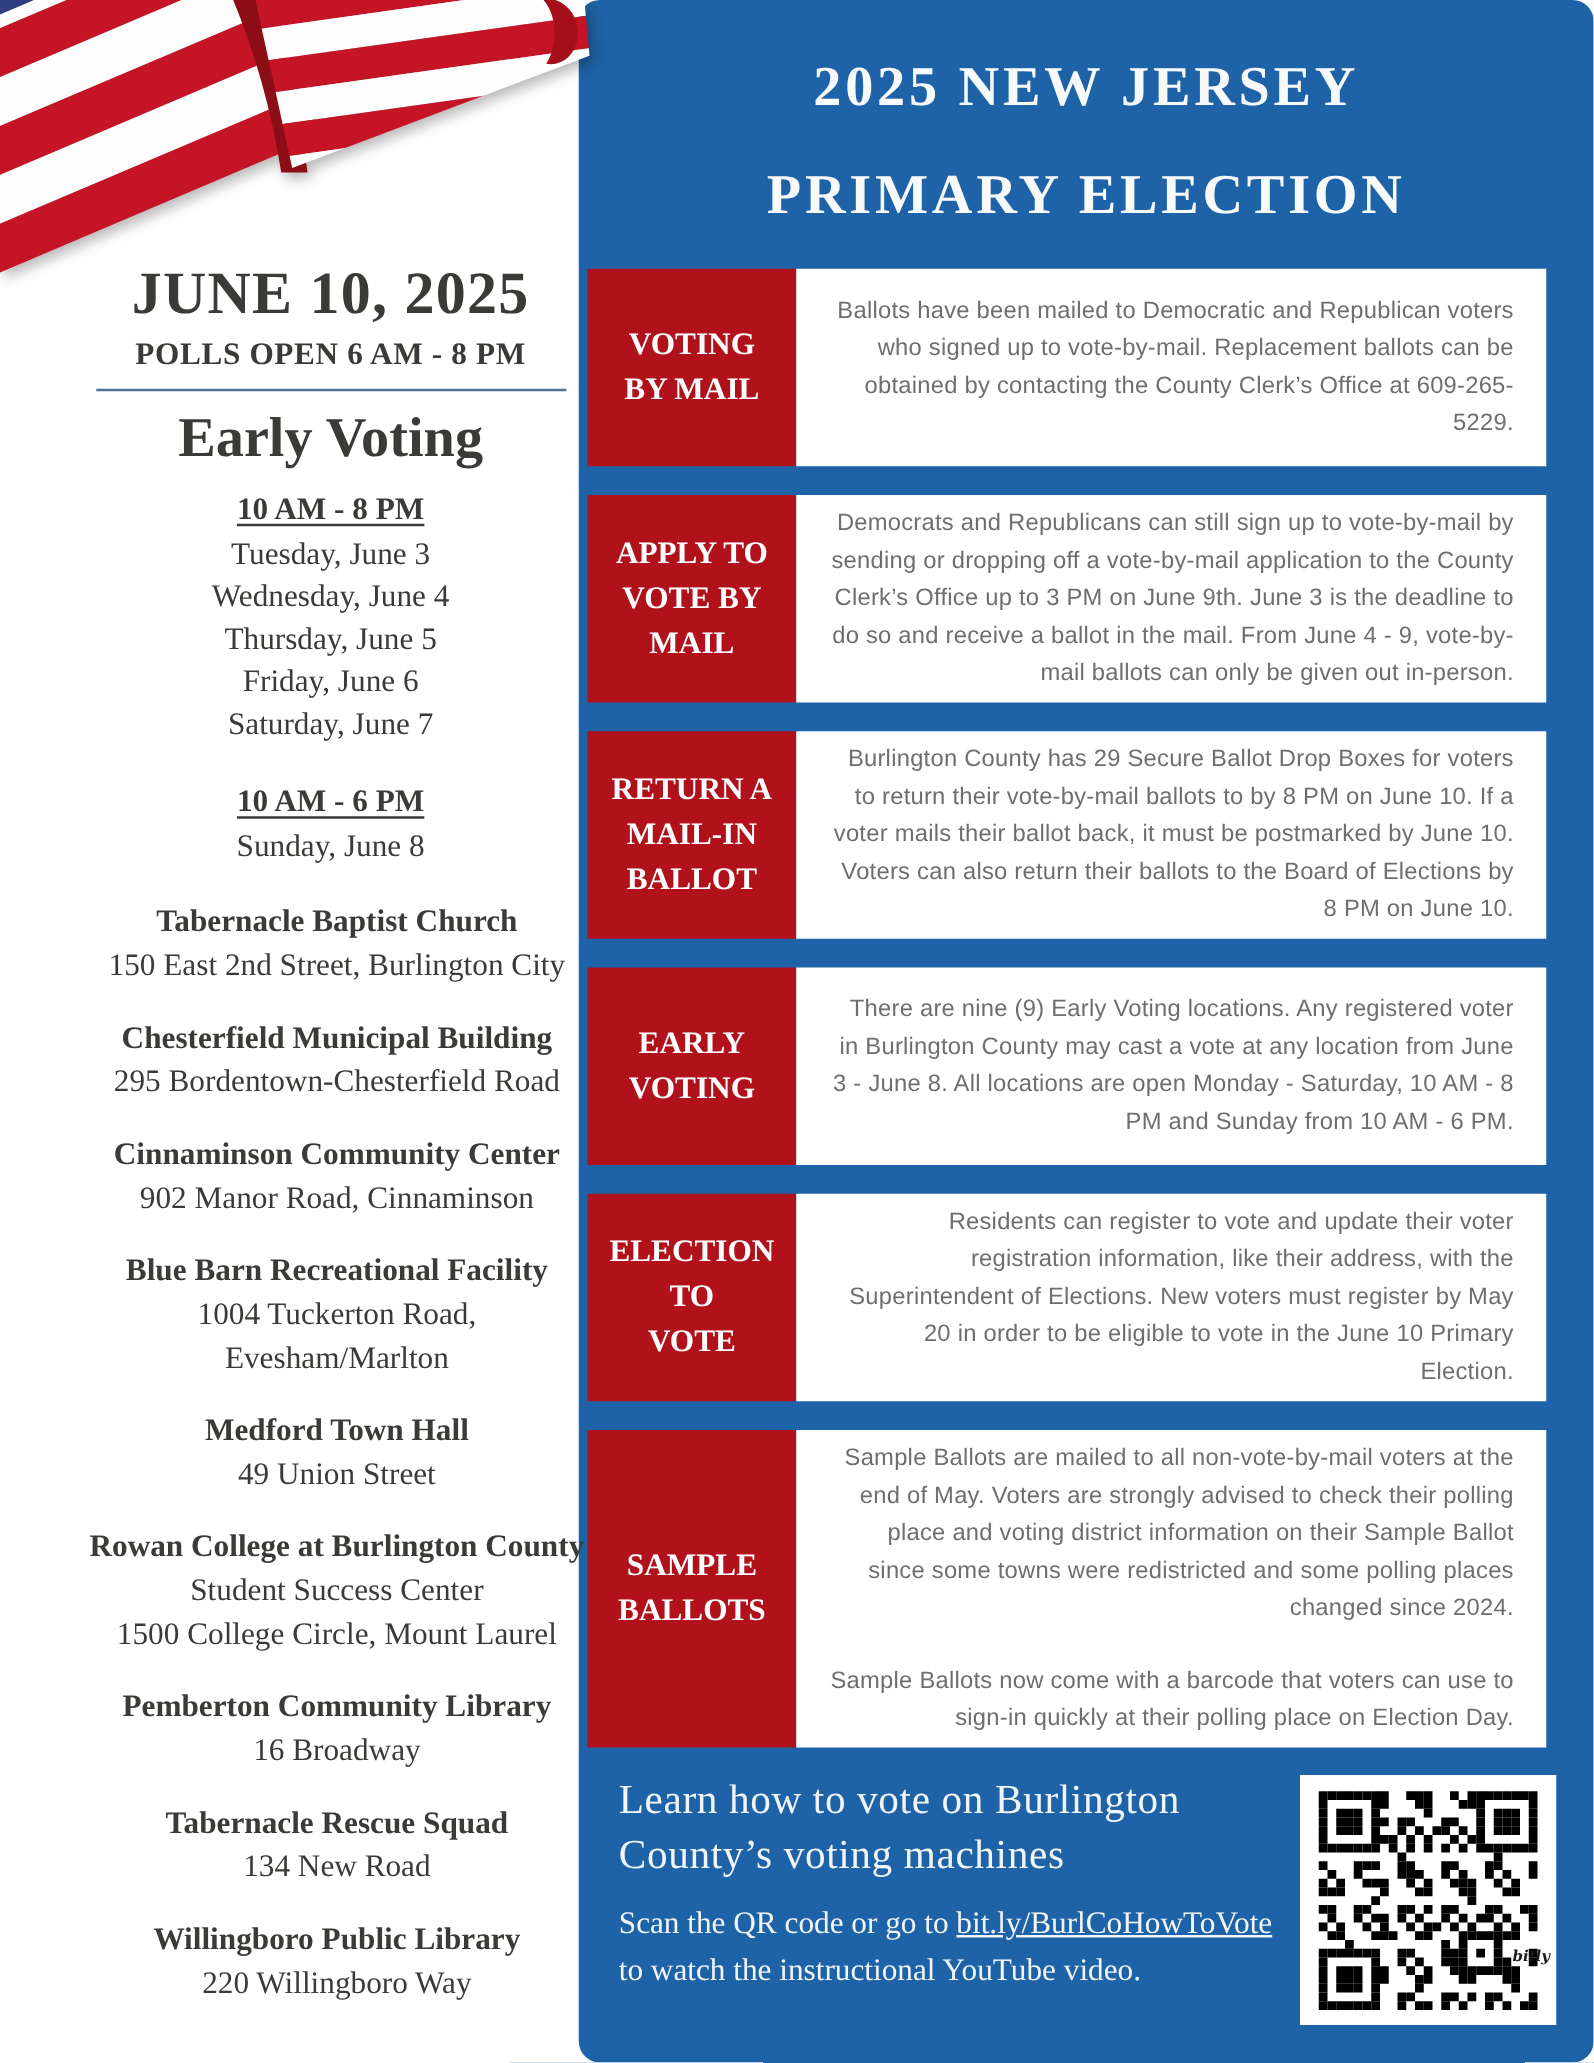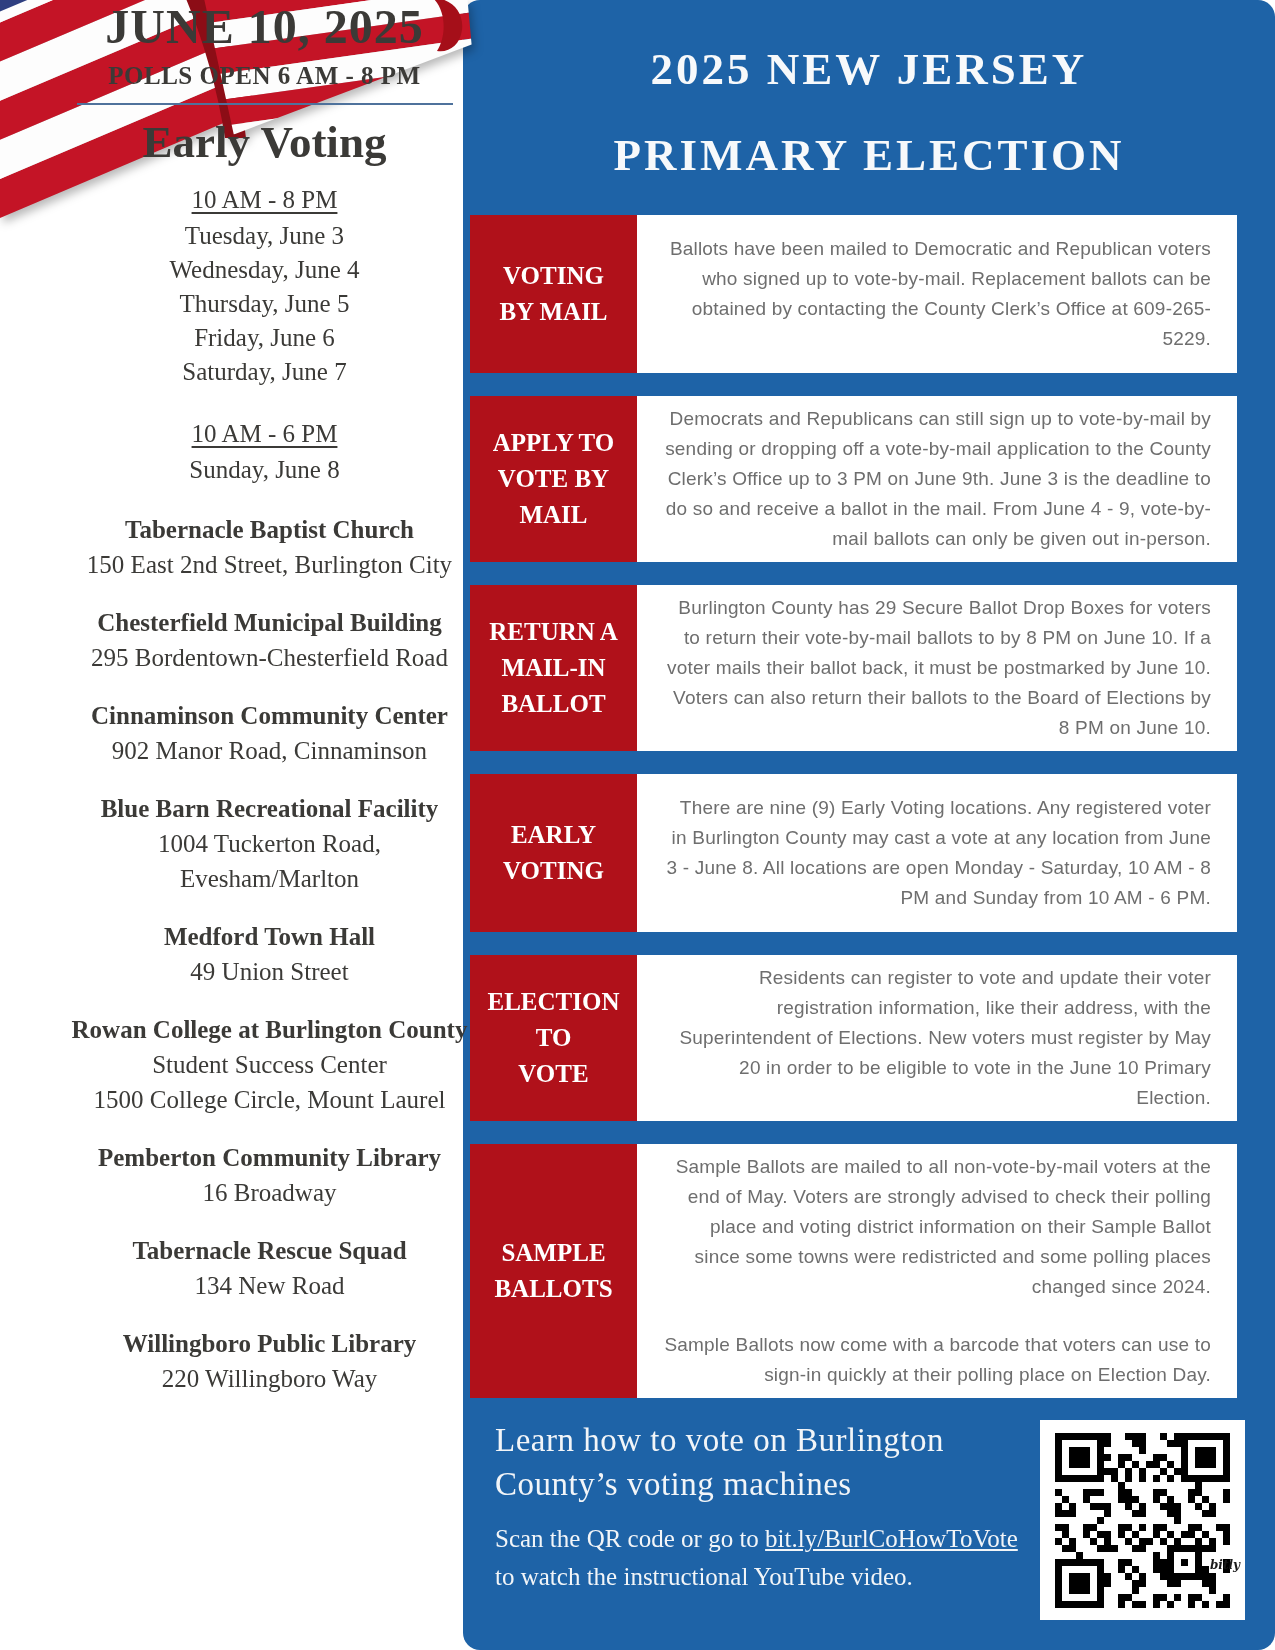--- a/index.html
+++ b/index.html
@@ -24,27 +24,27 @@
   .footer{display:flex;margin-top:20px;padding:0 30px 0 32px;color:#f2f5f8;}
   .footer-text{width:535px;flex:0 0 535px;}
   .footer-text h2{margin:0;font-size:33px;line-height:44px;font-weight:normal;letter-spacing:.5px;}
   .footer-text p{margin:14px 0 0 0;font-size:25px;line-height:38px;}
   .footer-text a{color:#f2f5f8;text-decoration:underline;cursor:pointer;}
   .qr-box{margin-left:auto;width:205px;height:200px;background:#ffffff;position:relative;
           display:flex;align-items:center;justify-content:center;margin-top:2px;}
   .bitly{position:absolute;right:5px;bottom:48px;font-family:"DejaVu Serif", serif;
          font-style:italic;font-weight:bold;font-size:12px;color:#1a1a1a;}
   
-  .left-col{position:absolute;left:0;top:0;width:529px;text-align:center;
+  .left-col{position:absolute;left:0;top:0;width:529px;padding-top:208px;text-align:center;
             color:#3b3a37;box-sizing:border-box;}
   .date{font-size:48px;font-weight:bold;letter-spacing:1px;line-height:54px;}
   .polls{font-size:25px;font-weight:bold;margin-top:7px;line-height:30px;letter-spacing:.5px;}
   .divider{width:376px;border:none;border-top:2px solid #4f729c;margin:12px auto 14px auto;}
   .ev-title{font-size:45px;font-weight:bold;line-height:46px;margin-bottom:18px;}
-  .sched .hours{font-size:25px;font-weight:normal;text-decoration:underline;
+  .sched .hours{font-size:25px;font-weight:bold;text-decoration:underline;
                 text-underline-offset:4px;line-height:34px;margin-bottom:2px;}
   .sched .day{font-size:25px;line-height:34px;}
   .sched + .sched{margin-top:28px;}
   .loc{margin-top:23px;}
   #locations{margin-top:25px;margin-left:10px;}
   .loc .loc-name{font-size:25px;font-weight:bold;line-height:35px;}
   .loc .loc-addr{font-size:25px;line-height:35px;}
   
   .flag{position:absolute;left:0;top:0;pointer-events:none;
         filter:drop-shadow(3px 5px 5px rgba(0,0,0,.28));}

